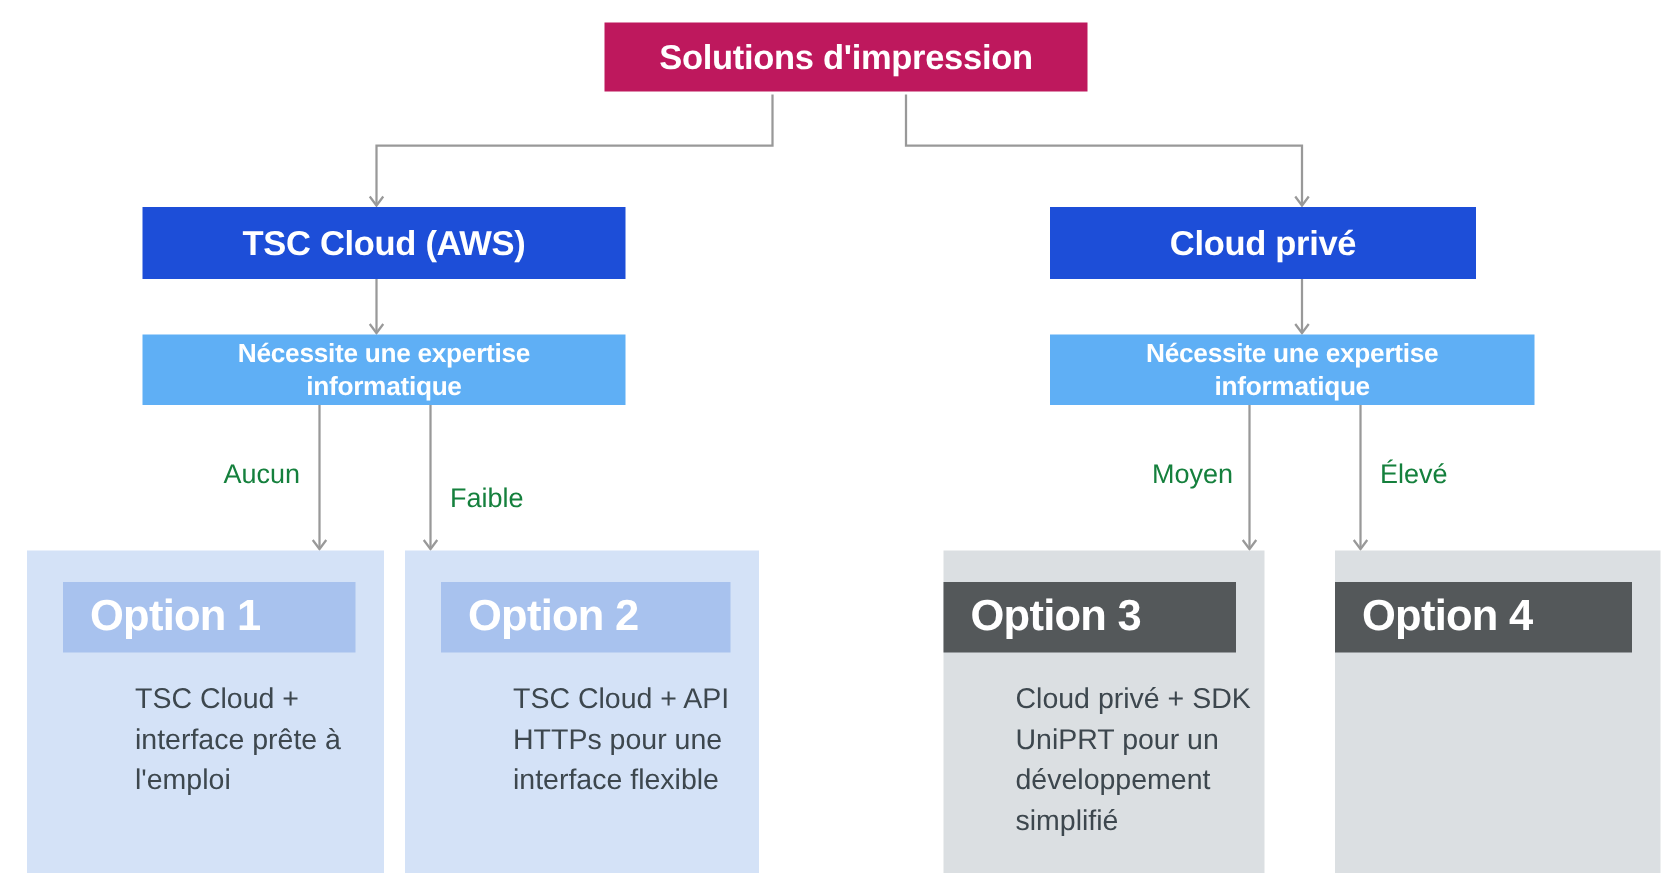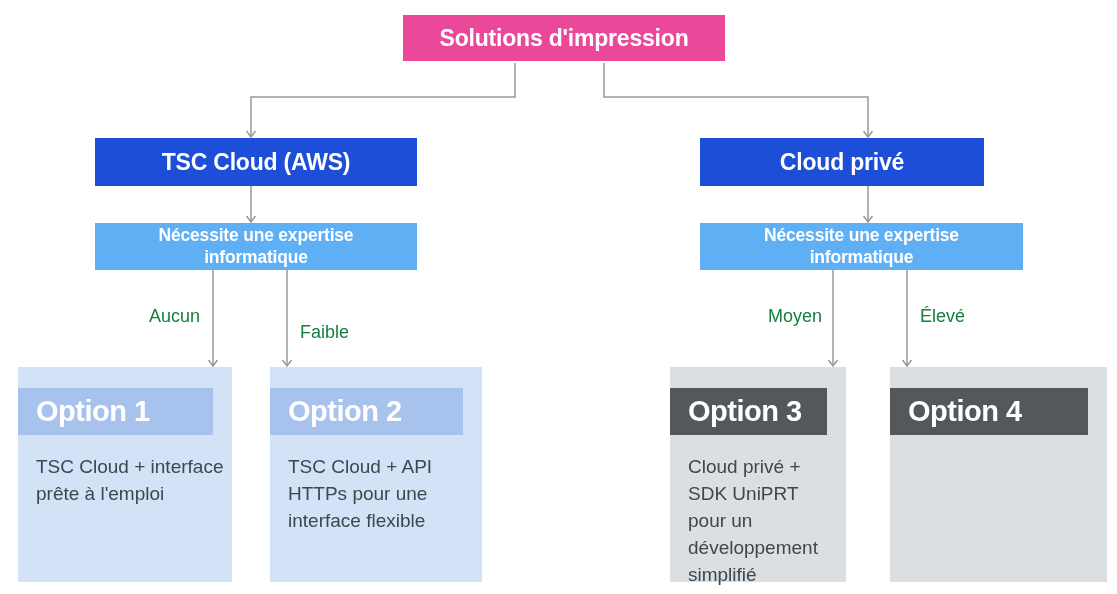--- a/index.html
+++ b/index.html
@@ -7,50 +7,50 @@
   .canvas{
     position:relative;width:1117px;height:594px;background:#ffffff;
     font-family:"Liberation Sans",sans-serif;overflow:hidden;
   }
   .connector-layer{position:absolute;left:0;top:0;z-index:0;}
   .box{
     position:absolute;display:flex;align-items:center;justify-content:center;
     color:#ffffff;font-weight:bold;text-align:center;z-index:1;
     letter-spacing:-0.2px;
   }
-  .root-box{left:403px;top:15px;width:322px;height:46px;background:#ec4899;font-size:23px;}
+  .root-box{left:403px;top:15px;width:322px;height:46px;background:#be185d;font-size:23px;}
   .node-box{top:138px;height:48px;background:#1d4ed8;font-size:23px;}
   .node-left{left:95px;width:322px;}
   .node-right{left:700px;width:284px;}
   .exp-box{top:223px;height:47px;background:#5FAFF5;font-size:17.5px;line-height:1.22;}
   .exp-left{left:95px;width:322px;}
   .exp-right{left:700px;width:323px;}
   .exp-box .wrap{display:block;max-width:235px;margin:16px auto;}
   .lvl{position:absolute;top:306px;font-size:18px;color:#15803d;z-index:1;}
   .lvl-aucun{left:120px;width:80px;text-align:right;}
   .lvl-faible{left:300px;margin-top:16px;}
   .lvl-moyen{left:742px;width:80px;text-align:right;}
   .lvl-eleve{left:920px;}
   .option{position:absolute;top:367px;height:215px;z-index:1;}
   .opt1{left:18px;width:214px;}
   .opt2{left:270px;width:212px;}
-  .opt3{left:670px;width:176px;}
+  .opt3{left:629px;width:214px;}
   .opt4{left:890px;width:217px;}
-  .option[data-theme="blue"]{background:#D4E2F7;}
+  .option[data-theme="blue"]{background:#D4E2F7;padding-left:24px;}
   .option[data-theme="blue"] .option-header{background:#A8C2EE;}
   .option[data-theme="gray"]{background:#DBDFE2;}
   .option[data-theme="gray"] .option-header{background:#54585A;}
   .option-header{
     margin-top:21px;height:47px;width:calc(100% - 19px);
     display:flex;align-items:center;padding-left:18px;box-sizing:border-box;
     color:#ffffff;font-weight:bold;font-size:29px;letter-spacing:-0.5px;
   }
   .option-body{
     margin-top:19px;padding:0 8px 0 18px;
-    font-size:19px;line-height:1.42;color:#3D474E;
+    font-size:19px;line-height:1.42;color:#3D474E;margin-left:30px;
   }
 </style>
 </head>
 <body>
 
 <div class="canvas">
 
   <svg class="connector-layer" width="1117" height="594" viewBox="0 0 1117 594">
     <g stroke="#999999" stroke-width="1.5" fill="none">
       <path d="M515,63 V97 H251 V136"></path>

